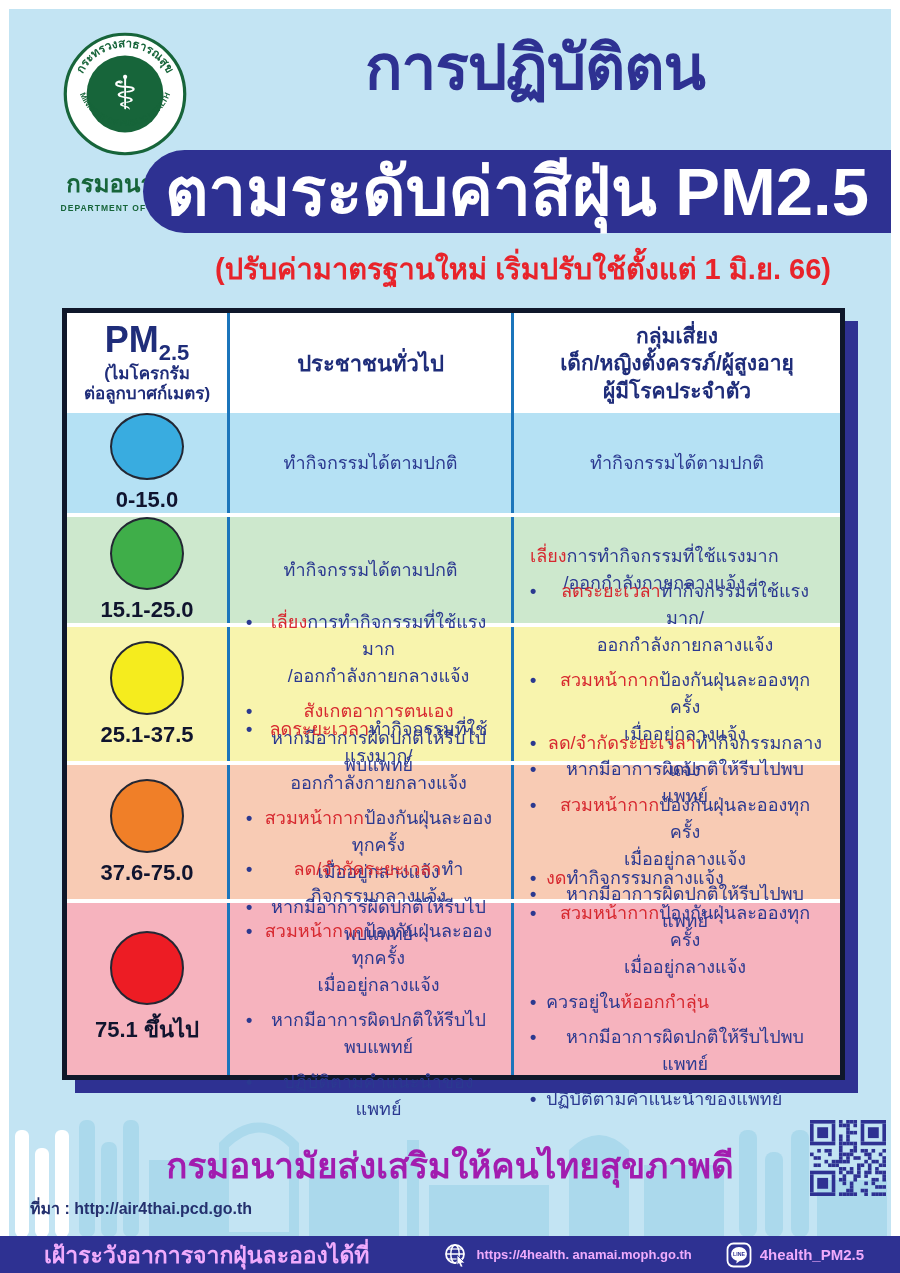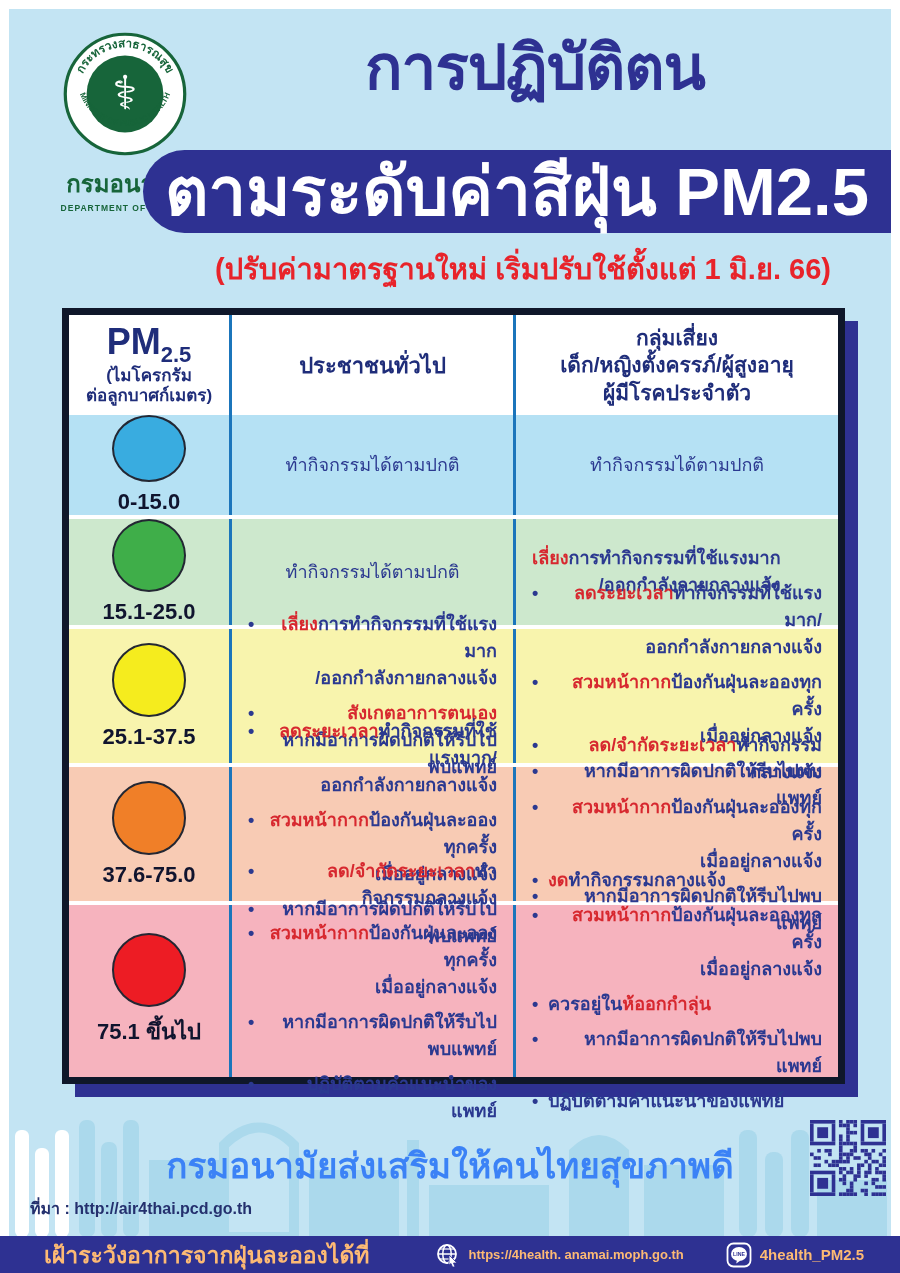--- a/index.html
+++ b/index.html
@@ -16,57 +16,57 @@
                 font-size:62px; font-weight:800; color:#2e3192; letter-spacing:-1px; }
   .subtitle-band { position:absolute; left:143px; top:150px; right:9px; height:83px;
                    background:#2e3192; border-radius:44px 0 0 44px;
                    display:flex; align-items:center; justify-content:center; }
   .subtitle-band span { color:#ffffff; font-size:67px; font-weight:800; }
   .note { position:absolute; left:160px; top:246px; right:14px; text-align:center;
           color:#e8232a; font-size:29px; font-weight:800; }
 
   
   .pm-table { position:absolute; left:62px; top:308px; width:783px;
-              border:7px solid #0f172a; background:#ffffff;
+              border:5px solid #0f172a; background:#ffffff;
               box-shadow:13px 13px 0 0 #2e3192; }
   .trow { display:flex; width:100%; }
   .trow + .trow { border-top:4px solid #ffffff; }
   .thead { background:#ffffff; height:100px; }
   .cell { display:flex; flex-direction:column; justify-content:center; }
   .col1 { width:160px; flex:none; align-items:center; }
   .col2 { width:287px; flex:none; border-left:3px solid #1b75bb; border-right:3px solid #1b75bb; }
   .col3 { flex:1; }
   .thead .cell { color:#1f2d7a; text-align:center; }
   .pm-big { font-size:36px; font-weight:800; line-height:1; }
   .pm-big sub { font-size:22px; }
   .pm-unit { font-size:17px; font-weight:700; line-height:1.2; }
   .h-col2 { font-size:22px; font-weight:800; }
   .h-col3 div { font-size:21px; font-weight:800; line-height:1.3; }
 
   .circle { width:74px; height:74px; border-radius:50%; border:2.5px solid #232733; }
   .range { margin-top:7px; font-size:22px; font-weight:800; color:#10142e; }
 
   .text-cell { padding:10px 16px; color:#2b3990; font-size:18px; line-height:1.5; }
   .text-cell.center { align-items:center; text-align:center; }
-  .text-cell.left { align-items:flex-start; text-align:right;font-weight:bold; }
+  .text-cell.left { align-items:flex-start; text-align:center; }
   .text-cell .red { color:#d7282f; }
   .item { margin:4px 0; }
   .bullets .item { position:relative; padding-left:16px; }
   .bullets .item::before { content:"\2022"; position:absolute; left:0; top:0; color:#2b3990; font-weight:bold; }
 
   
   .skyline { position:absolute; left:9px; top:1090px; width:882px; height:147px; }
   .slogan { position:absolute; left:100px; top:1138px; width:700px; text-align:center;
-            color:#3b82f6; font-size:35px; font-weight:800; }
+            color:#a21caf; font-size:35px; font-weight:800; }
   .source { position:absolute; left:30px; top:1196px; color:#24306e; font-size:16px; font-weight:600; }
   .qr { position:absolute; left:810px; top:1120px; width:76px; height:76px; }
 
   
   .bottom-bar { position:absolute; left:0; bottom:0; width:900px; height:37px; background:#2e3192;
-                display:flex; align-items:center; color:#fdba74;gap:8px; }
+                display:flex; align-items:center; color:#f0abfc; }
   .bar-label { margin-left:44px; font-size:23px; font-weight:700; }
   .bar-web { margin-left:auto; display:flex; align-items:center; gap:8px; }
   .bar-web span { font-size:13px; font-weight:600; }
   .bar-line { display:flex; align-items:center; gap:8px; margin-left:34px; margin-right:36px; }
   .bar-line span { font-size:15px; font-weight:600; }
 </style>
 </head>
 <body>
 
 <div class="poster">

